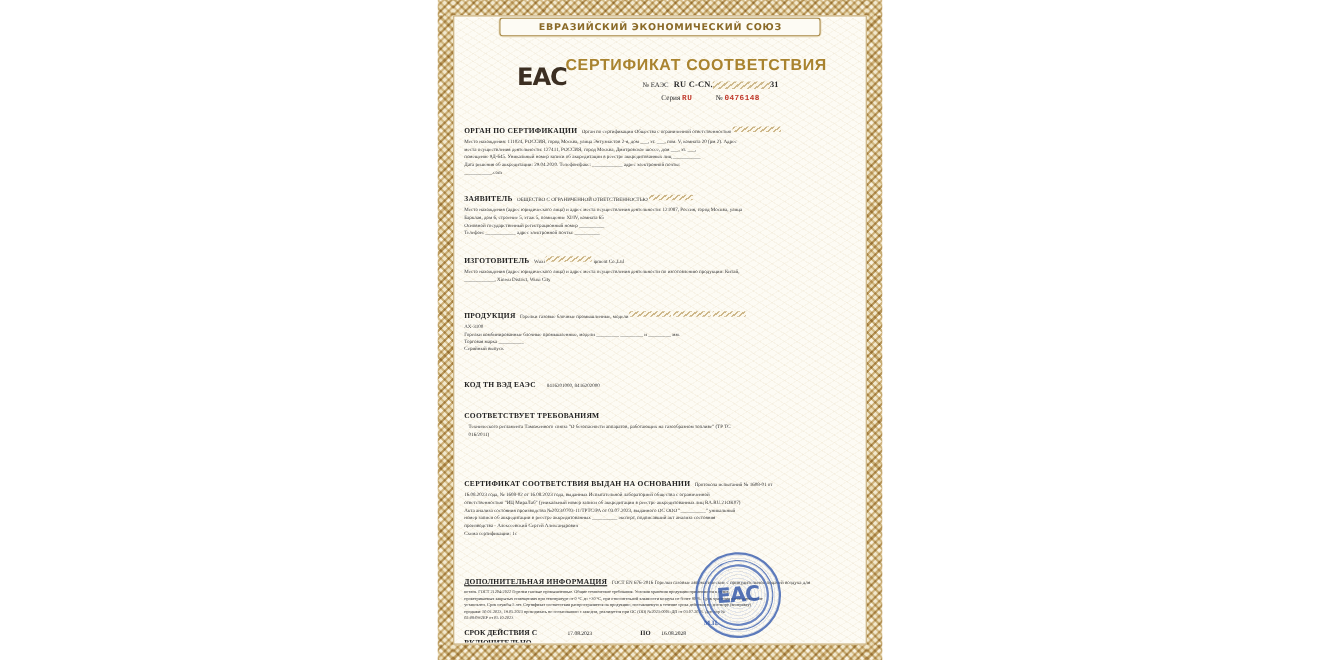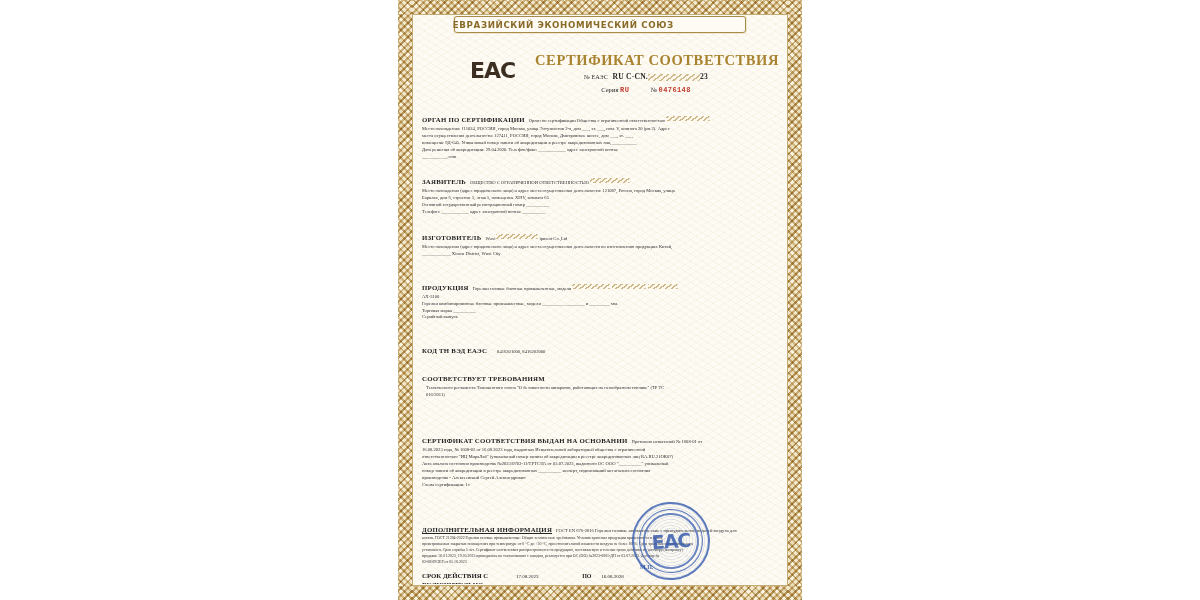--- a/index.html
+++ b/index.html
@@ -89,20 +89,21 @@
     left: 50%;
     transform: translateX(-50%);
     top: 0px;
     width: 290px;
     height: 15px;
     background: #fdfbf4;
     border: 1.2px solid #a98a49;
     border-radius: 3px;
     display: flex;
     align-items: center;
+    justify-content: center;
     box-shadow: 0 0 0 1px #f0e6cd;
   }
   .eaeu-banner-text {
     font-family: "DejaVu Sans", sans-serif;
     font-weight: bold;
     font-size: 8.5px;
     letter-spacing: 0.6px;
     color: #8a6a28;
     white-space: nowrap;
     transform: scaleX(1.02);
@@ -124,24 +125,24 @@
     font-weight: bold;
     font-size: 22px;
     letter-spacing: -1px;
     color: #3c2f22;
     line-height: 1;
   }
 
   .cert-title {
     position: absolute;
     left: 100px;
-    right: 7px;
+    right: 20px;
     top: 14px;
-    text-align: right;
-    font-family: Liberation Serif, serif;
+    text-align: left;
+    font-family: Liberation Sans, sans-serif;
     font-weight: bold;
     font-size: 14.5px;
     letter-spacing: 0.6px;
     color: #a9832f;
     white-space: nowrap;
   }
 
   .num-row {
     position: absolute;
     left: 100px; right: 8px;
@@ -350,21 +351,21 @@
       <div class="eaeu-banner">
         <span class="eaeu-banner-text">ЕВРАЗИЙСКИЙ ЭКОНОМИЧЕСКИЙ СОЮЗ</span>
       </div>
 
       <div class="title-zone">
         <div class="eac-mark">EAC</div>
         <div class="cert-title">СЕРТИФИКАТ СООТВЕТСТВИЯ</div>
 
         <div class="num-row">
           <span class="lbl">№ ЕАЭС</span>
-          <span class="val">RU C-CN.</span><span class="redact" style="width:52px;"></span><span class="val" style="margin-left:0">23</span>
+          <span class="val">RU C-CN.</span><span class="redact" style="width:52px;"></span><span class="val" style="margin-left:0">31</span>
         </div>
 
         <div class="series-row">
           <span>Серия</span>
           <span class="red">RU</span>
           <span class="sp"></span>
           <span>№</span>
           <span class="red">0476148</span>
         </div>
       </div>

